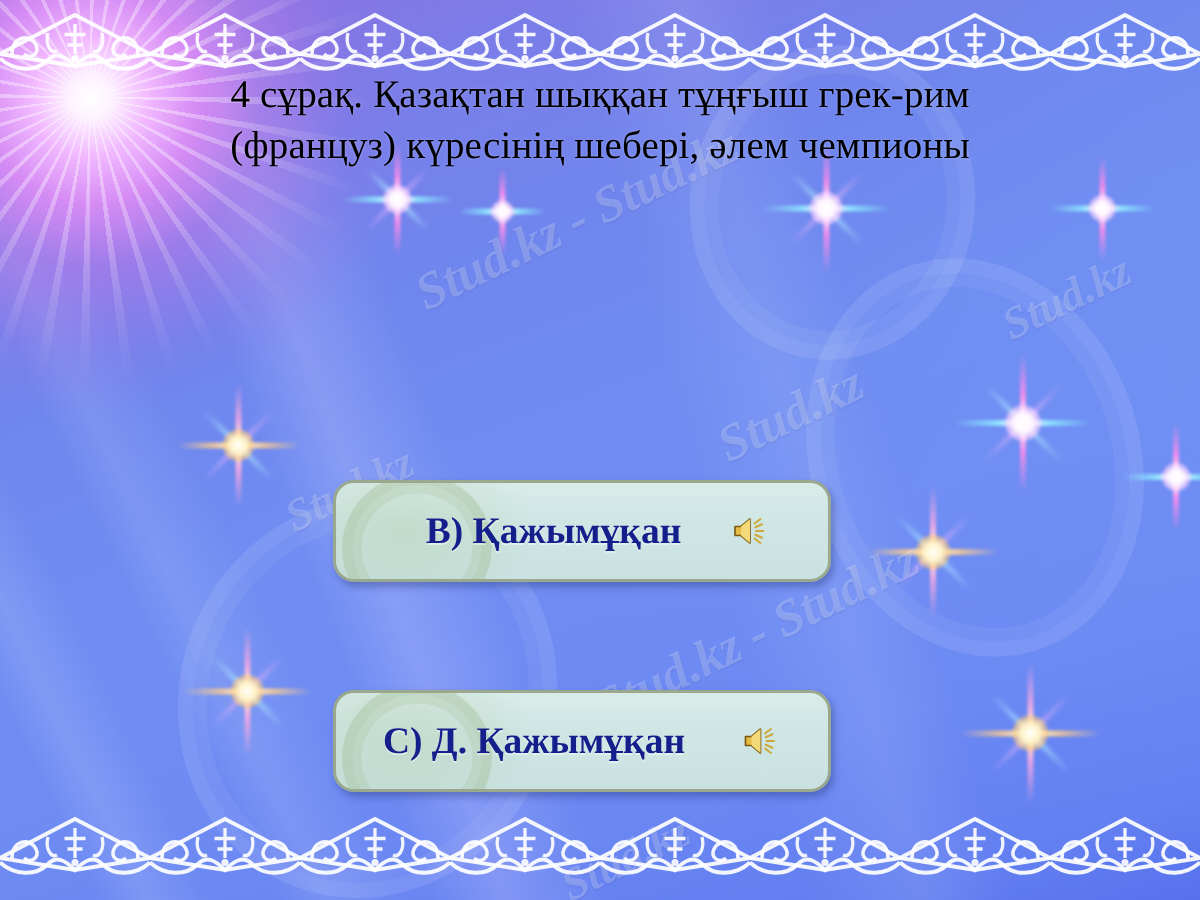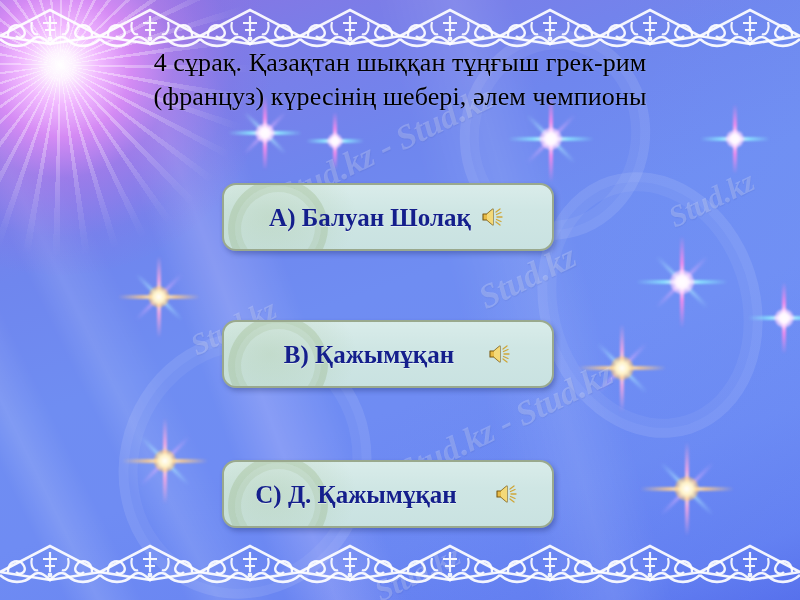--- a/index.html
+++ b/index.html
@@ -306,36 +306,20 @@
     </svg>
   </div>
 
   <div class="title">
     <div>4 сұрақ. Қазақтан шыққан тұңғыш грек-рим</div>
     <div>(француз) күресінің шебері, әлем чемпионы</div>
   </div>
 
   <div class="answers">
 
-    <div class="answer answer-a">
-      <span class="answer-label">А) Балуан Шолақ</span>
-      <span class="speaker">
-        <svg width="26" height="22" viewBox="0 0 26 22" xmlns="http://www.w3.org/2000/svg">
-          <path d="M2,8 L6,8 L12,3 L12,19 L6,14 L2,14 Z" fill="#e8bb46" stroke="#7a5a12" stroke-width="1.1" stroke-linejoin="round"></path>
-          <path d="M6,8 L12,3 L12,19 L6,14 Z" fill="#f4d978" stroke="none"></path>
-          <g stroke="#cfa73a" stroke-width="1.3" stroke-linecap="round" fill="none">
-            <path d="M15,6 L19,3"></path>
-              <path d="M16,11 L21,11"></path>
-              <path d="M15,16 L19,19"></path>
-            <path d="M15.5,8.5 L20,6.5"></path>
-              <path d="M15.5,13.5 L20,15.5"></path>
-          </g>
-        </svg>
-      </span>
-    </div>
 
     <div class="answer answer-b">
       <span class="answer-label">В) Қажымұқан</span>
       <span class="speaker">
         <svg width="26" height="22" viewBox="0 0 26 22" xmlns="http://www.w3.org/2000/svg">
           <path d="M2,8 L6,8 L12,3 L12,19 L6,14 L2,14 Z" fill="#e8bb46" stroke="#7a5a12" stroke-width="1.1" stroke-linejoin="round"></path>
           <path d="M6,8 L12,3 L12,19 L6,14 Z" fill="#f4d978" stroke="none"></path>
           <g stroke="#cfa73a" stroke-width="1.3" stroke-linecap="round" fill="none">
             <path d="M15,6 L19,3"></path>
               <path d="M16,11 L21,11"></path>

